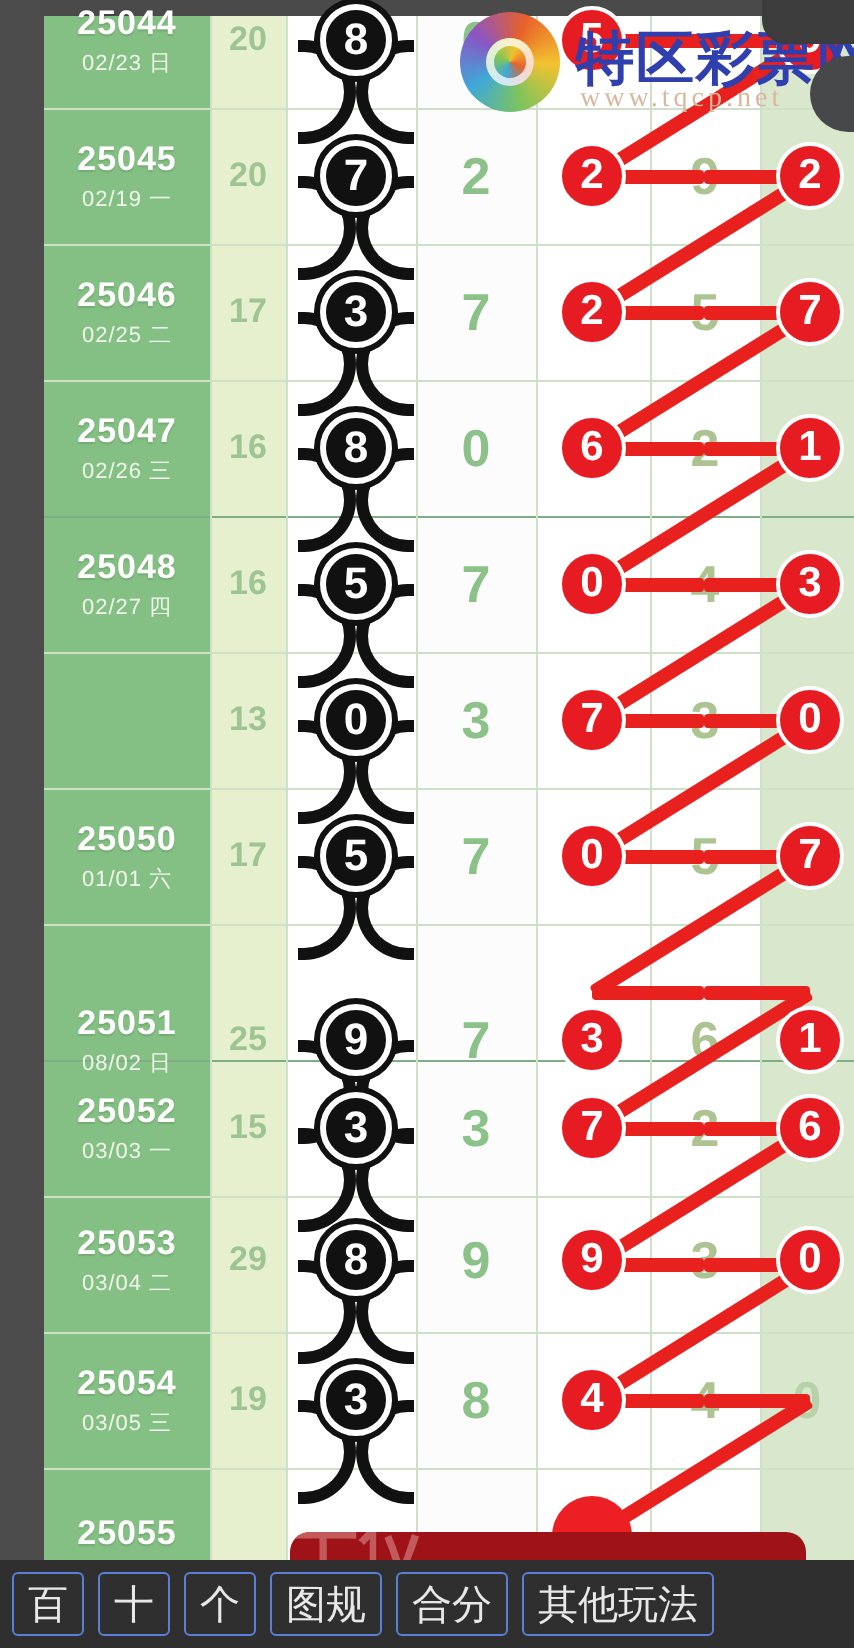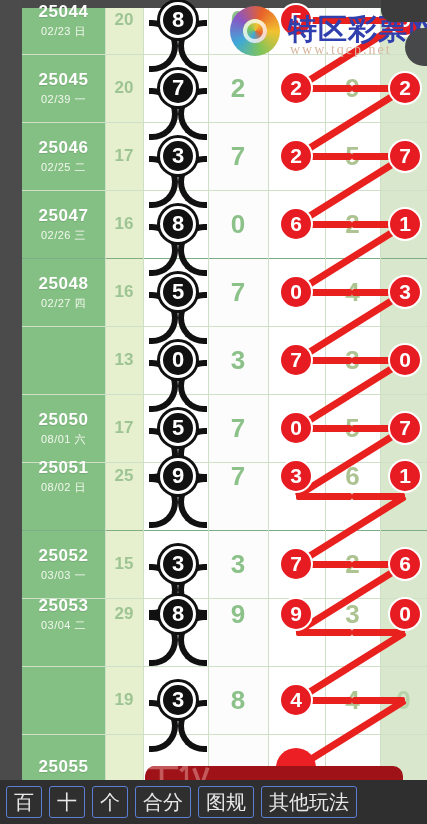--- a/index.html
+++ b/index.html
@@ -187,21 +187,21 @@
           <div class="g-cell gmid"></div>
           <div class="g-cell gright"></div>
           <div class="chain" style="top: 34px;"></div>
           <div class="ball-b" style="top: 16px;">8</div>
           <div class="ball-r c1" style="top: 17px;">5</div>
           <div class="ball-r c3" style="top: 17px;">9</div>
         </div>
         <div class="row" style="top: 46px;">
           <div class="issue-cell">
             <div class="issue-no">25045</div>
-            <div class="issue-date">02/39 一</div>
+            <div class="issue-date">02/19 一</div>
           </div>
           <div class="sum-cell">20</div>
           <div class="g-cell g1">2</div>
           <div class="g-cell gmid">9</div>
           <div class="g-cell gright"></div>
           <div class="chain" style="top: 34px;"></div>
           <div class="ball-b" style="top: 16px;">7</div>
           <div class="ball-r c1" style="top: 17px;">2</div>
           <div class="ball-r c3" style="top: 17px;">2</div>
         </div>
@@ -253,32 +253,32 @@
           <div class="g-cell gmid">3</div>
           <div class="g-cell gright"></div>
           <div class="chain" style="top: 34px;"></div>
           <div class="ball-b" style="top: 16px;">0</div>
           <div class="ball-r c1" style="top: 17px;">7</div>
           <div class="ball-r c3" style="top: 17px;">0</div>
         </div>
         <div class="row" style="top: 386px;">
           <div class="issue-cell">
             <div class="issue-no">25050</div>
-            <div class="issue-date">08/01 六</div>
+            <div class="issue-date">01/01 六</div>
           </div>
           <div class="sum-cell">17</div>
           <div class="g-cell g1">7</div>
           <div class="g-cell gmid">5</div>
           <div class="g-cell gright"></div>
           <div class="chain" style="top: 34px;"></div>
           <div class="ball-b" style="top: 16px;">5</div>
           <div class="ball-r c1" style="top: 17px;">0</div>
           <div class="ball-r c3" style="top: 17px;">7</div>
         </div>
-        <div class="row" style="top: 434px;">
+        <div class="row" style="top: 478px;">
           <div class="issue-cell">
             <div class="issue-no">25051</div>
             <div class="issue-date">08/02 日</div>
           </div>
           <div class="sum-cell">25</div>
           <div class="g-cell g1">7</div>
           <div class="g-cell gmid">6</div>
           <div class="g-cell gright"></div>
           <div class="chain" style="top: 34px;"></div>
           <div class="ball-b" style="top: 16px;">9</div>
@@ -292,35 +292,39 @@
           </div>
           <div class="sum-cell">15</div>
           <div class="g-cell g1">3</div>
           <div class="g-cell gmid">2</div>
           <div class="g-cell gright"></div>
           <div class="chain" style="top: 34px;"></div>
           <div class="ball-b" style="top: 16px;">3</div>
           <div class="ball-r c1" style="top: 17px;">7</div>
           <div class="ball-r c3" style="top: 17px;">6</div>
         </div>
-        <div class="row" style="top: 572px;">
+        <div class="row" style="top: 588px;">
           <div class="issue-cell">
             <div class="issue-no">25053</div>
             <div class="issue-date">03/04 二</div>
           </div>
           <div class="sum-cell">29</div>
           <div class="g-cell g1">9</div>
           <div class="g-cell gmid">3</div>
           <div class="g-cell gright"></div>
           <div class="chain" style="top: 34px;"></div>
           <div class="ball-b" style="top: 16px;">8</div>
           <div class="ball-r c1" style="top: 17px;">9</div>
           <div class="ball-r c3" style="top: 17px;">0</div>
         </div>
         <div class="row" style="top: 658px;">
+          <div class="issue-cell">
+            <div class="issue-no">25054</div>
+            <div class="issue-date">03/05 三</div>
+          </div>
           <div class="sum-cell">19</div>
           <div class="g-cell g1">8</div>
           <div class="g-cell gmid">4</div>
           <div class="g-cell gright">0</div>
           <div class="chain" style="top: 34px;"></div>
           <div class="ball-b" style="top: 16px;">3</div>
           <div class="ball-r c1" style="top: 17px;">4</div>
         </div>
         <div class="row" style="top: 726px;">
           <div class="issue-cell">
@@ -343,17 +347,17 @@
 
   <div class="topnotch"></div>
   <div class="sidepill"></div>
 
   <div class="banner">十位0123456789</div>
 
   <div class="toolbar" id="toolbar">
       <button class="tbtn">百</button>
       <button class="tbtn">十</button>
       <button class="tbtn">个</button>
+      <button class="tbtn">图规</button>
       <button class="tbtn">合分</button>
-      <button class="tbtn">图规</button>
       <button class="tbtn">其他玩法</button>
     </div>
 </div>
 
 </body></html>

